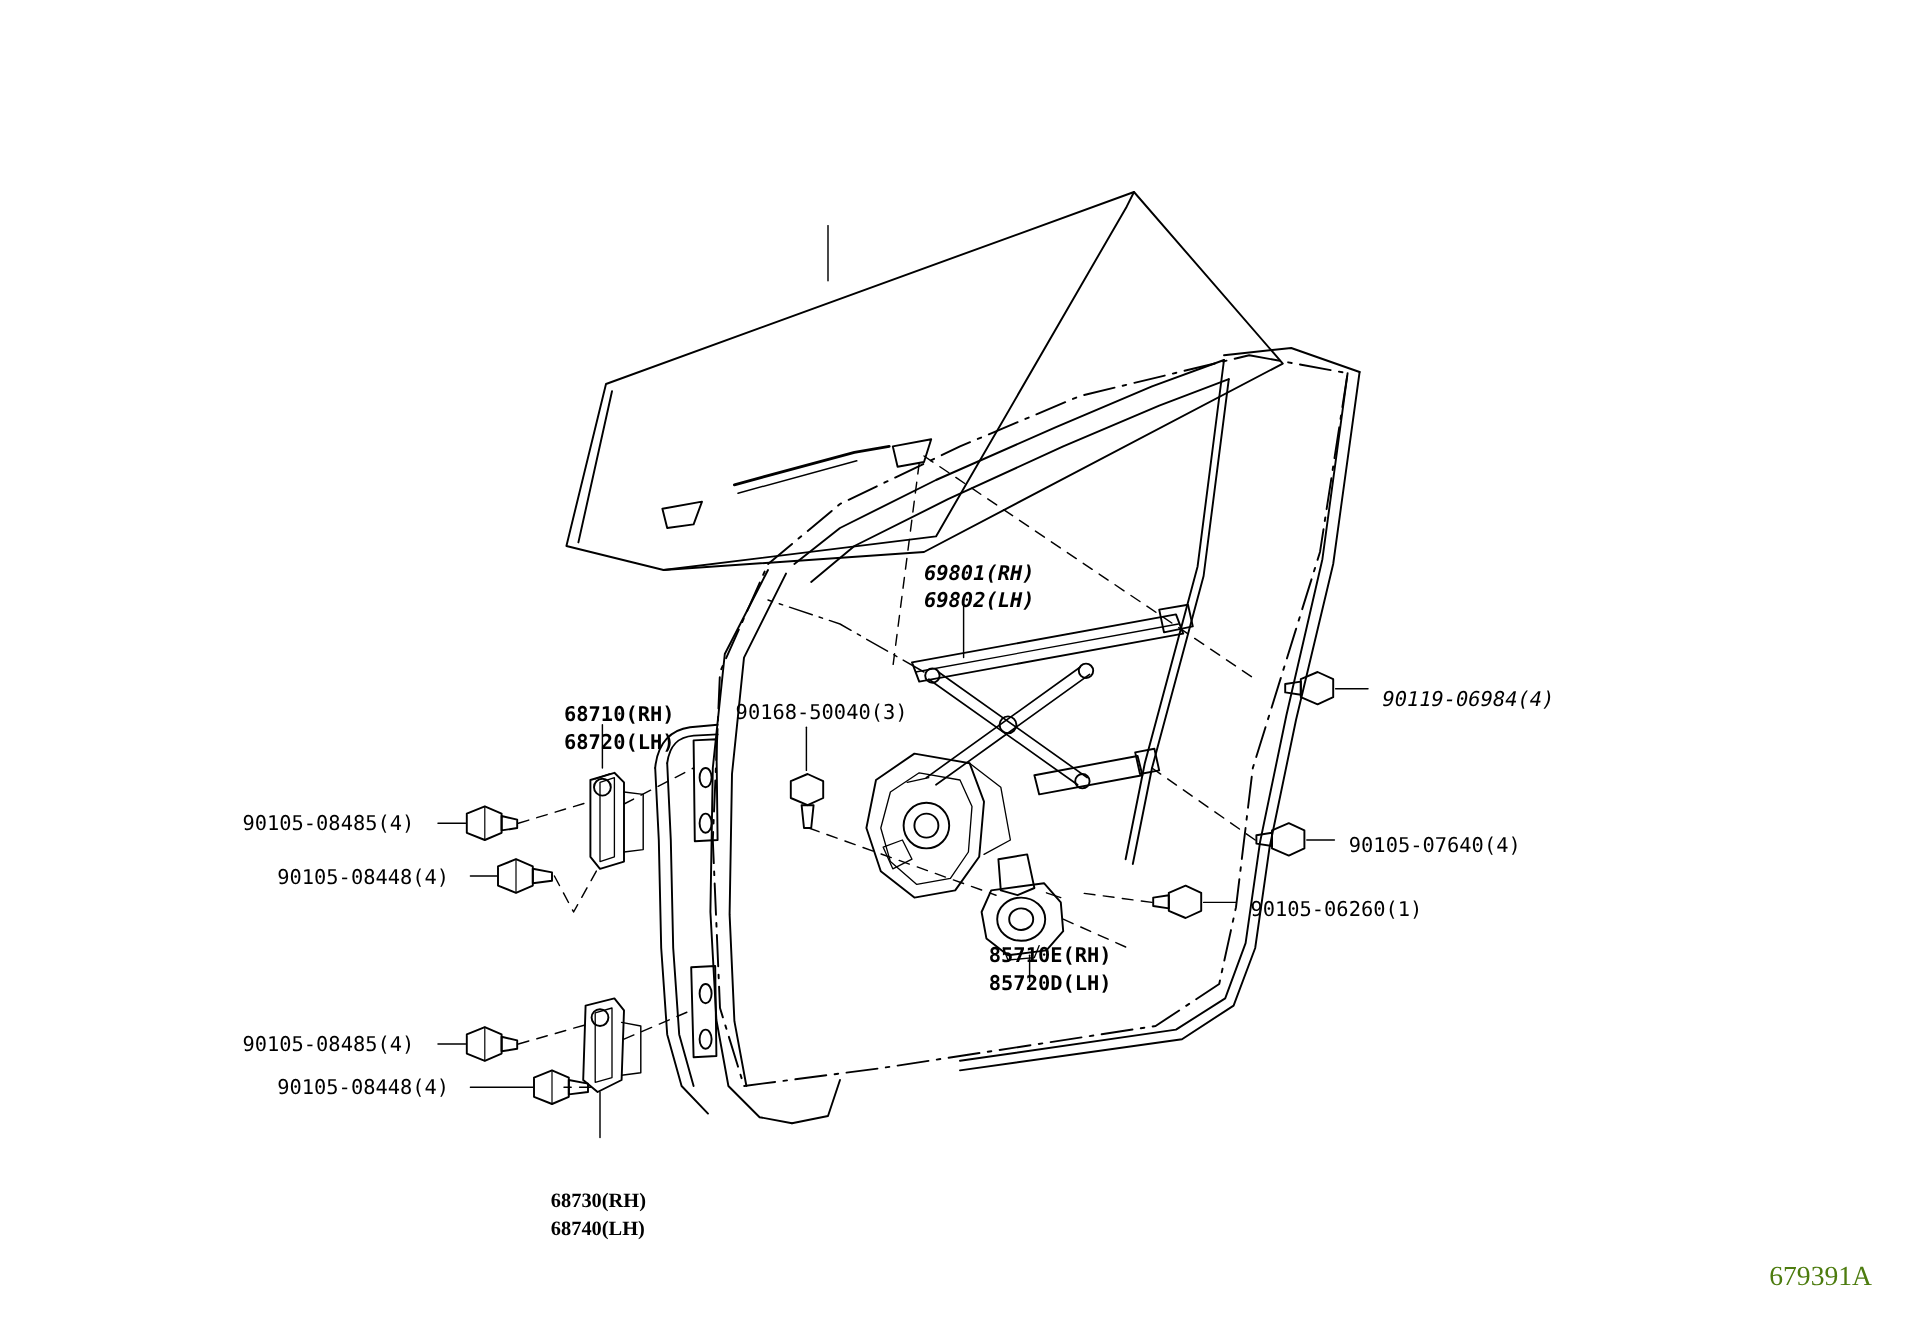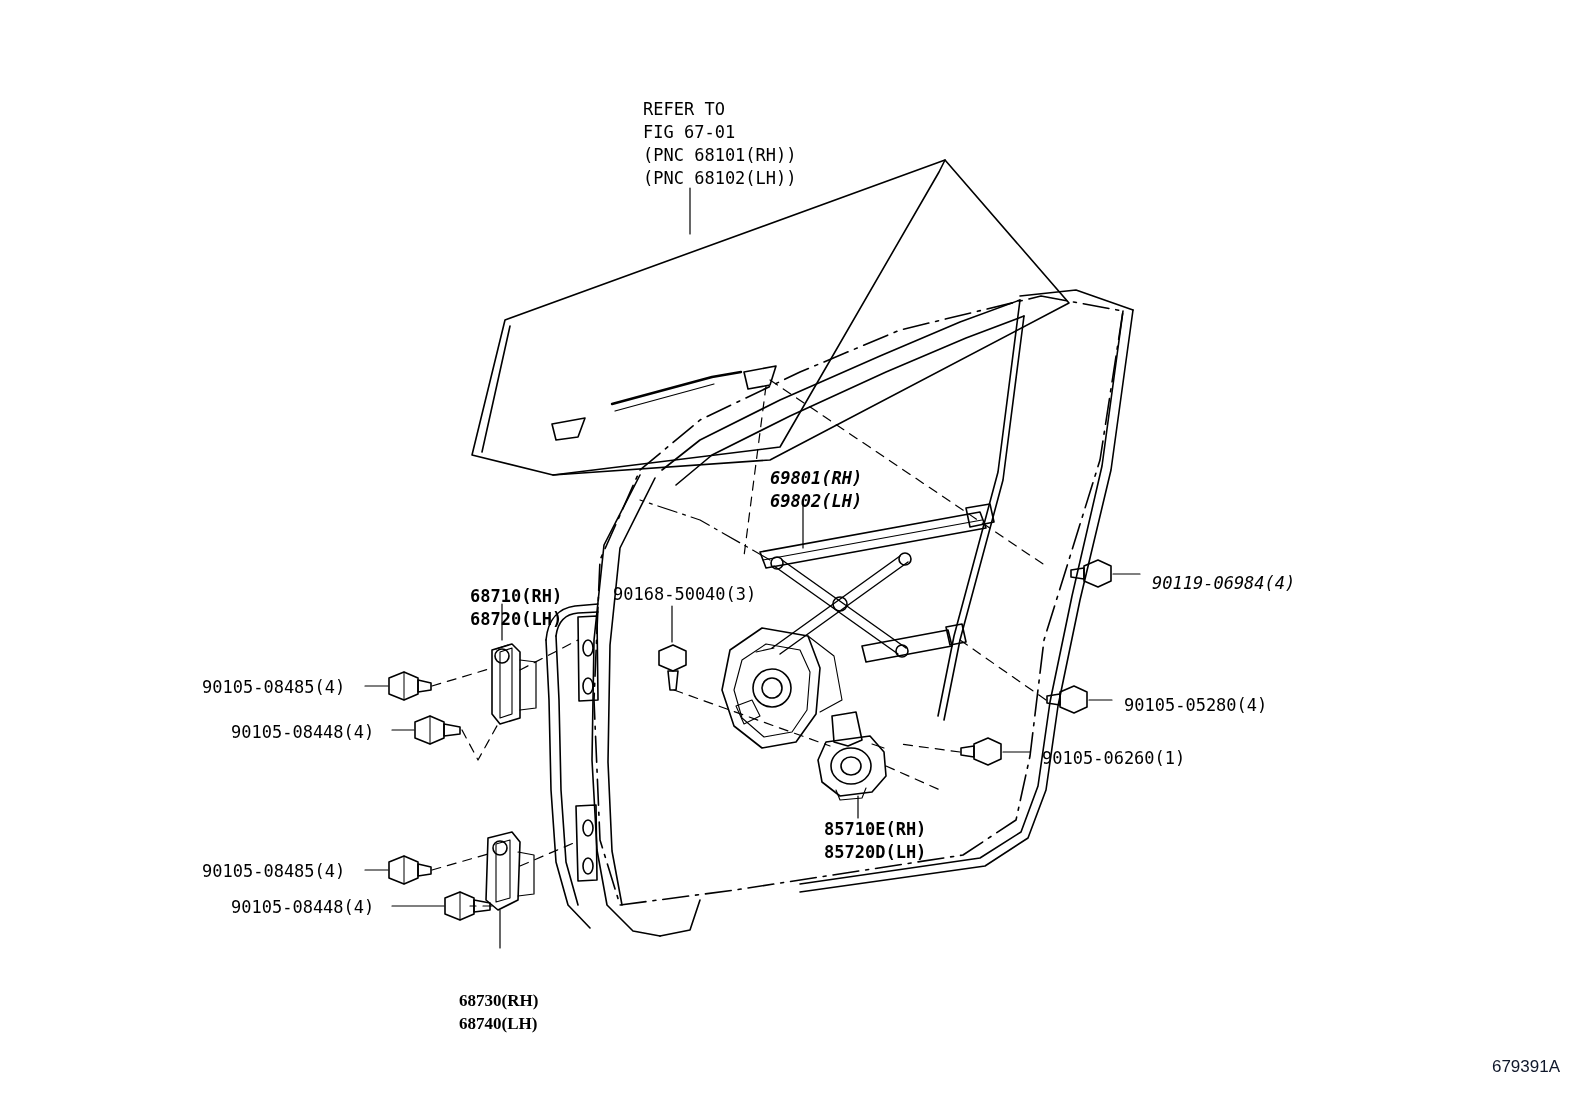--- a/index.html
+++ b/index.html
@@ -31,23 +31,23 @@
     position: absolute;
     left: 0;
     top: 0;
     width: 1592px;
     height: 1099px;
   }
   .fignum {
     position: absolute;
     right: 32px;
     bottom: 22px;
-    font-size: 17px;
-    font-family: Liberation Sans, sans-serif;
-    color: #0f172a;
+    font-size: 23px;
+    font-family: Liberation Serif, serif;
+    color: #4d7c0f;
     white-space: pre;
   }
 </style>
 </head>
 <body>
 
 <div id="page">
 
   <svg id="diagram-svg" viewBox="0 0 1592 1099" xmlns="http://www.w3.org/2000/svg">
     <g fill="none" stroke="#000000" stroke-width="1.6" stroke-linejoin="round" stroke-linecap="round">
@@ -236,44 +236,40 @@
         <path d="M492,906 L470,906" stroke-dasharray="9,7"></path>
         <path d="M392,906 L444,906"></path>
 
         <path d="M520,866 L576,842" stroke-dasharray="9,7"></path>
 
         <path d="M770,560 L700,520 L640,500" stroke-dasharray="20,6,3,6"></path>
       </g>
     </g>
   </svg>
 
-  <div class="lbl" style="left:643px; top:98px;">REFER TO
-FIG 67-01
-(PNC 68101(RH))
-(PNC 68102(LH))</div>
 
   <div class="lbl bold" style="left:770px; top:467px;font-style:italic;">69801(RH)
 69802(LH)</div>
 
   <div class="lbl bold" style="left:470px; top:565px;margin-top:20px;">68710(RH)
 68720(LH)</div>
 
   <div class="lbl" style="left:613px; top:583px;">90168-50040(3)</div>
 
   <div class="lbl" style="left:1152px; top:572px;font-style:italic;">90119-06984(4)</div>
 
   <div class="lbl" style="left:202px; top:676px;">90105-08485(4)</div>
 
   <div class="lbl" style="left:231px; top:721px;">90105-08448(4)</div>
 
-  <div class="lbl" style="left:1124px; top:694px;">90105-05280(4)</div>
+  <div class="lbl" style="left:1124px; top:694px;">90105-07640(4)</div>
 
   <div class="lbl" style="left:1042px; top:747px;">90105-06260(1)</div>
 
-  <div class="lbl bold" style="left:824px; top:818px;">85710E(RH)
+  <div class="lbl bold" style="left:824px; top:786px;">85710E(RH)
 85720D(LH)</div>
 
   <div class="lbl" style="left:202px; top:860px;">90105-08485(4)</div>
 
   <div class="lbl" style="left:231px; top:896px;">90105-08448(4)</div>
 
   <div class="lbl bold" style="left:459px; top:989px;font-family:Liberation Serif, serif;">68730(RH)
 68740(LH)</div>
 
   <div class="fignum">679391A</div>

